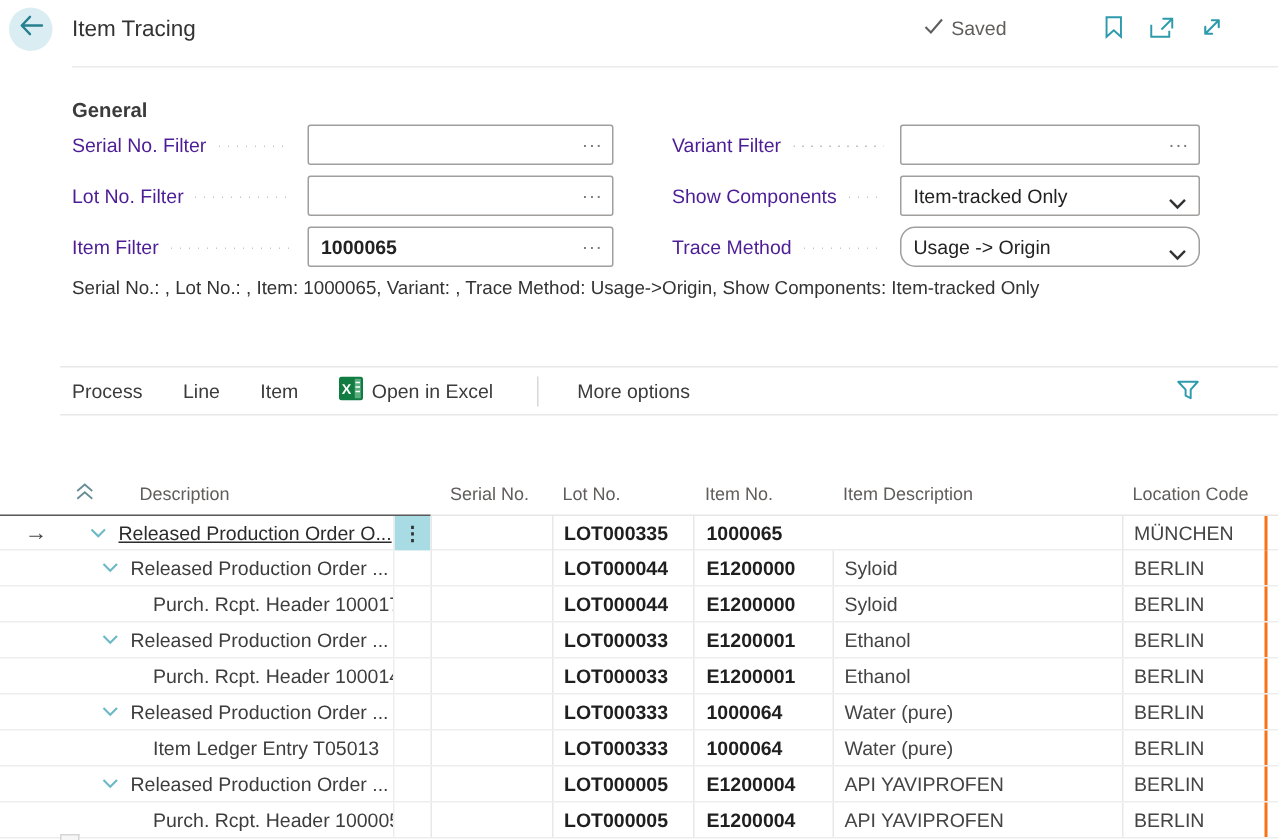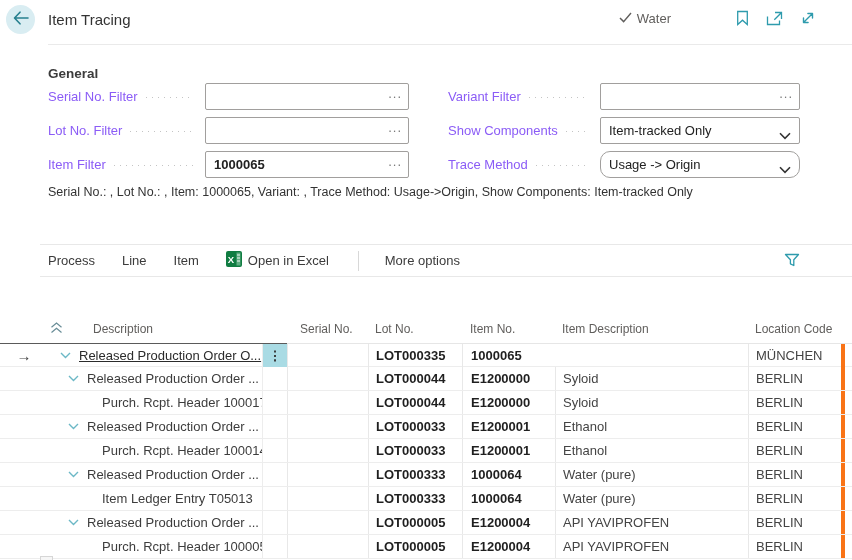--- a/index.html
+++ b/index.html
@@ -12,21 +12,21 @@
   .back-btn { position:absolute; left:6px; top:5px; width:29px; height:29px; border-radius:50%;
               background:#d9edf2; color:#27808f; display:flex; align-items:center; justify-content:center; cursor:pointer; }
   .page-title { position:absolute; left:48px; top:11px; font-size:15px; color:#333; }
   .top-right { position:absolute; right:36px; top:10px; display:flex; align-items:center; }
   .saved { display:flex; align-items:center; gap:5px; color:#605e5c; font-size:13px; margin-right:48px; }
   .tb-icon { color:#2e9bad; margin-left:17px; display:flex; align-items:center; cursor:pointer; }
   .divider-1 { position:absolute; top:44px; left:48px; right:0; border-top:1px solid #eaeaea; }
 
   
   .section-title { position:absolute; top:66px; left:48px; font-size:13.5px; font-weight:bold; color:#3b3b3b; }
-  .flabel { position:absolute; display:flex; align-items:center; height:27px; font-size:13px; color:#8b5cf6; }
+  .flabel { position:absolute; display:flex; align-items:center; height:27px; font-size:13px; color:#4c1d95; }
   .leader { flex:1; height:1px; margin:2px 6px 0 8px;
             background:repeating-linear-gradient(90deg,#c4c4c4 0 1px,transparent 1px 6px); }
   .fbox { position:absolute; height:27px; border:1px solid #a19f9d; background:#fff; border-radius:2px;
           display:flex; align-items:center; padding:0 22px 0 8px; font-size:13px; color:#222; }
   .fbox .lookup { position:absolute; right:6px; top:2px; color:#7a7a7a; font-size:13px; letter-spacing:1px; cursor:pointer; }
   .fbox.select .sel-chev { position:absolute; right:8px; top:10px; color:#333; }
   .val-bold { font-weight:600; }
   .summary { position:absolute; top:185px; left:48px; font-size:12.5px; color:#333; white-space:nowrap; }
 
   
@@ -46,21 +46,21 @@
   .trow { position:relative; width:852px; height:24px; border-bottom:1px solid #ededed; font-size:13px; }
   .trow.first { border-top:1px solid #e6e6e6; }
   .trow.selected .focus-top { position:absolute; left:0; top:-1px; width:287px; height:1px; background:#5a5a5a; }
   .cell { position:absolute; top:0; height:23px; display:flex; align-items:center; white-space:nowrap; overflow:hidden; color:#444; }
   .c-desc   { left:40px;  width:222px; }
   .c-menu   { left:262px; width:25px;  border-left:1px solid #ededed; justify-content:center; }
   .c-serial { left:287px; width:81px;  border-left:1px solid #e8e8e8; padding-left:7px; }
   .c-lot    { left:368px; width:94px;  border-left:1px solid #e8e8e8; padding-left:7px; }
   .c-itemno { left:462px; width:93px;  border-left:1px solid #e8e8e8; padding-left:8px; }
   .c-idesc  { left:555px; width:193px; border-left:1px solid #e8e8e8; padding-left:7px; }
-  .c-loc    { left:748px; width:97px;  border-left:1px solid #e8e8e8; border-right:4px solid #f97316; padding-left:7px; }
+  .c-loc    { left:748px; width:97px;  border-left:1px solid #e8e8e8; border-right:2px solid #f97316; padding-left:7px; }
   .bold-cell { font-weight:bold; color:#1f1f1f; }
   .row-chev { color:#6cb8c6; display:flex; align-items:center; margin-right:8px; cursor:pointer; }
   .lvl0 .c-desc { padding-left:20px; }
   .lvl1 .c-desc { padding-left:28px; }
   .lvl2 .c-desc { padding-left:62px; }
   .desc-text { color:#3d3d3d; cursor:pointer; }
   .trow.selected .desc-text { text-decoration:underline; color:#2b2b2b; }
   .arrow-gutter { position:absolute; left:13px; top:0; height:23px; width:22px;
                   display:flex; align-items:center; justify-content:center; color:#444; font-size:15px; }
   .menu-pill { width:25px; height:23px; background:#a9dbe4; color:#333; font-weight:bold; font-size:13px;
@@ -82,21 +82,21 @@
       </span>
     </div>
     <div class="page-title">Item Tracing</div>
     <div class="top-right">
       <div class="saved">
         <span>
           <svg width="13" height="11" viewBox="0 0 13 11">
               <path d="M1 6l3.6 3.6L12 1" fill="none" stroke="#605e5c" stroke-width="1.4"></path>
             </svg>
         </span>
-        <span>Water</span>
+        <span>Saved</span>
       </div>
       <span class="tb-icon">
         <svg width="13" height="16" viewBox="0 0 13 16">
             <path d="M1.7 1.5h9.6v13L6.5 10.2l-4.8 4.3z" fill="none" stroke="currentColor" stroke-width="1.3"></path>
           </svg>
       </span>
       <span class="tb-icon">
         <svg width="17" height="15" viewBox="0 0 17 15">
             <path d="M1.5 5.5v8h12v-4" fill="none" stroke="currentColor" stroke-width="1.3"></path>
             <path d="M9 1.5h6.5V8M15.3 1.7l-7 7" fill="none" stroke="currentColor" stroke-width="1.3"></path>

